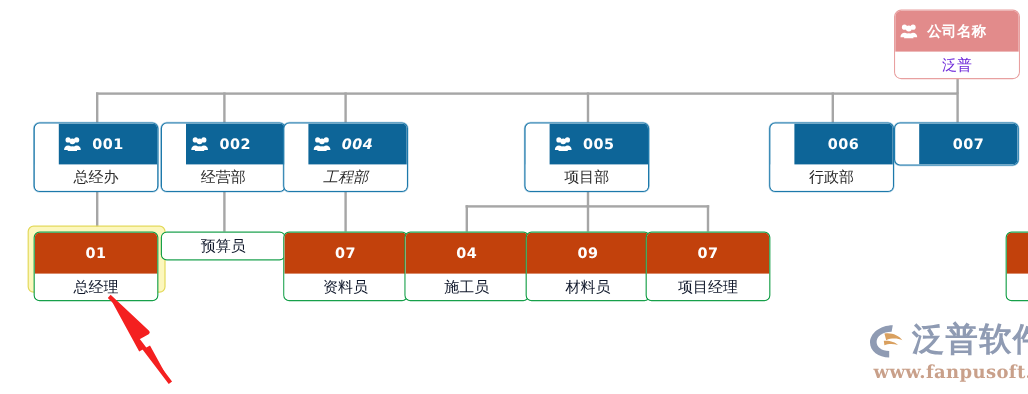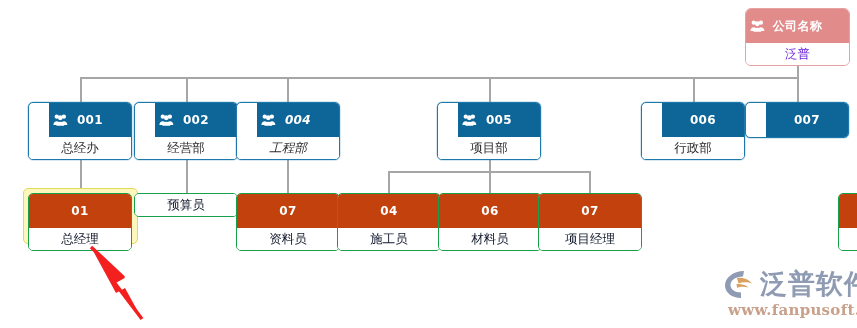--- a/index.html
+++ b/index.html
@@ -276,21 +276,21 @@
 
   <div class="node green" style="left:337px; top:193px;">
     <div class="node-head">
       <span class="node-code">04</span>
     </div>
     <div class="node-body">施工员</div>
   </div>
 
   <div class="node green" style="left:438px; top:193px;">
     <div class="node-head">
-      <span class="node-code">06</span>
+      <span class="node-code">09</span>
     </div>
     <div class="node-body">材料员</div>
   </div>
 
   <div class="node green" style="left:538px; top:193px;">
     <div class="node-head">
       <span class="node-code">07</span>
     </div>
     <div class="node-body">项目经理</div>
   </div>

